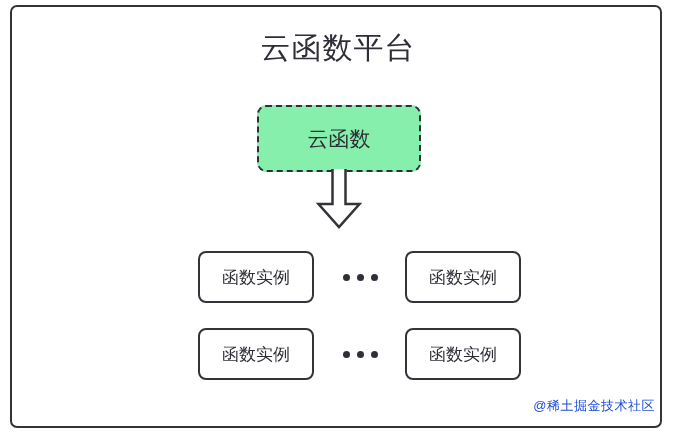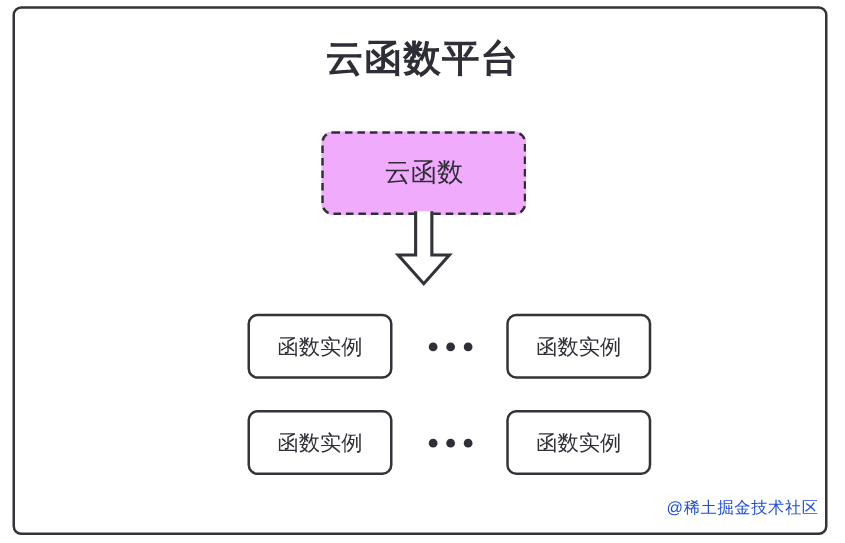--- a/index.html
+++ b/index.html
@@ -32,38 +32,38 @@
   }
 
   
   .platform-title {
     position: absolute;
     left: 0;
     top: 28px;
     width: 676px;
     text-align: center;
     font-size: 30px;
-    font-weight: bold;
+    font-weight: normal;
     color: #2e2e36;
     letter-spacing: 1px;
     line-height: 40px;
     white-space: nowrap;
   }
 
   
   .dashed-node {
     position: absolute;
     left: 257px;
     top: 105px;
     width: 164px;
     height: 67px;
     box-sizing: border-box;
     border: 2.5px dashed #2f2f37;
     border-radius: 9px;
-    background: #f0abfc;
+    background: #86efac;
     display: flex;
     align-items: center;
     justify-content: center;
   }
   .dashed-node .node-label {
     font-size: 21px;
     color: #2e2e36;
     line-height: 1;
     white-space: nowrap;
   }

